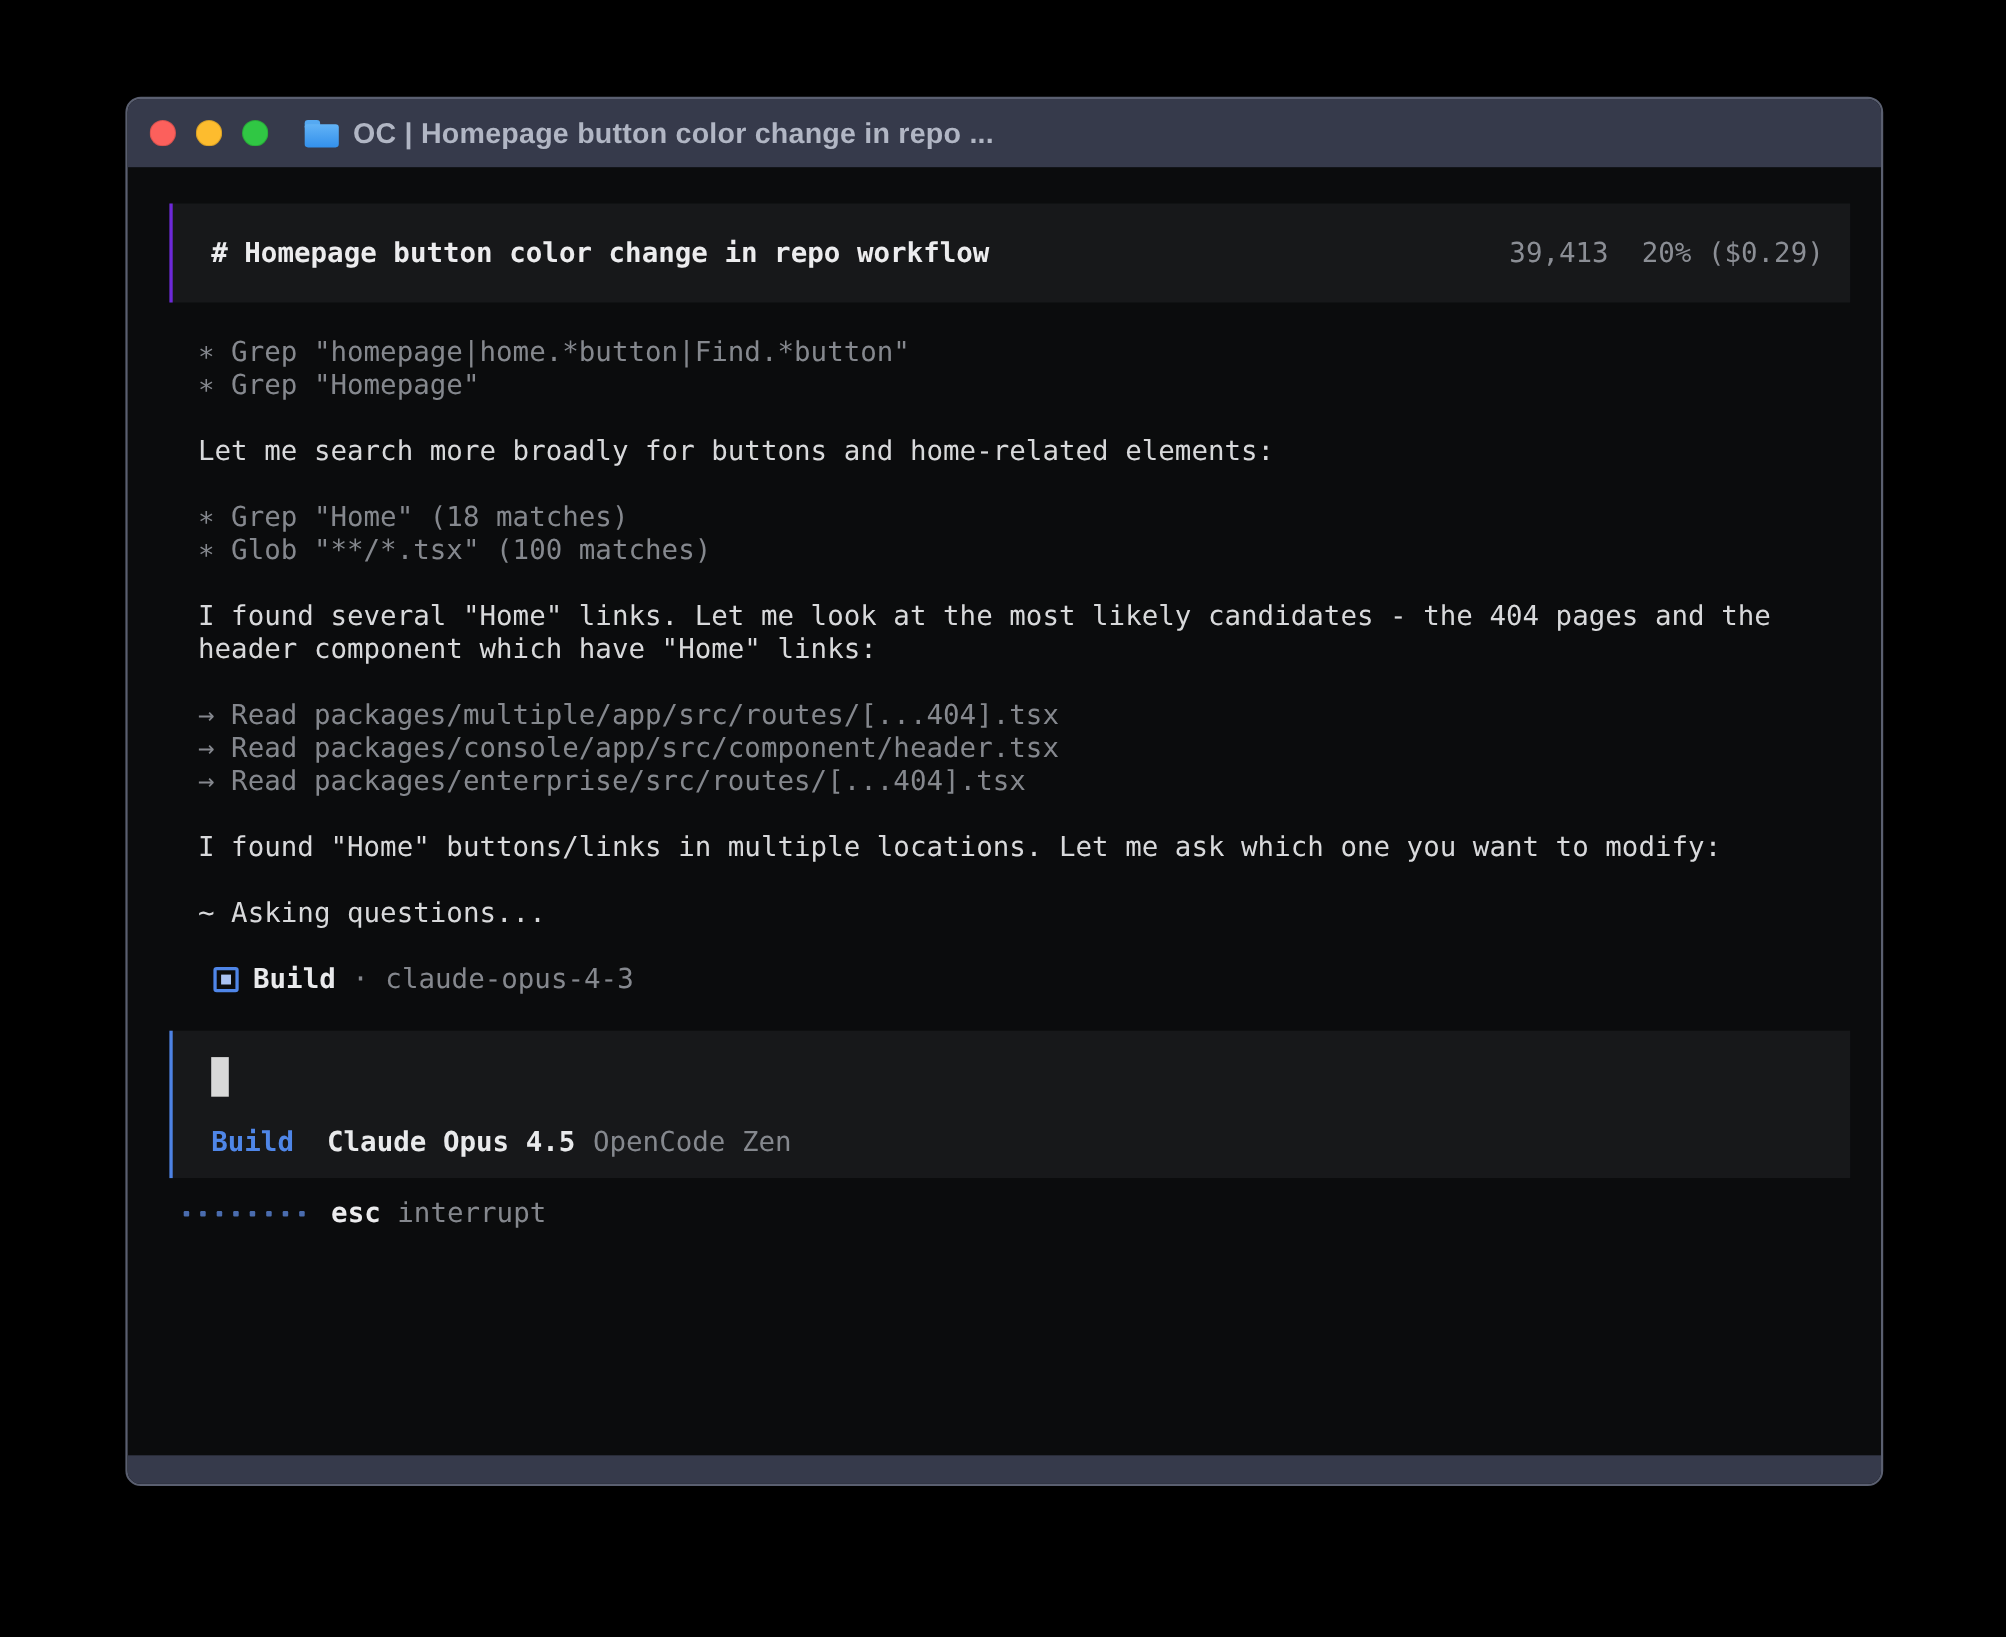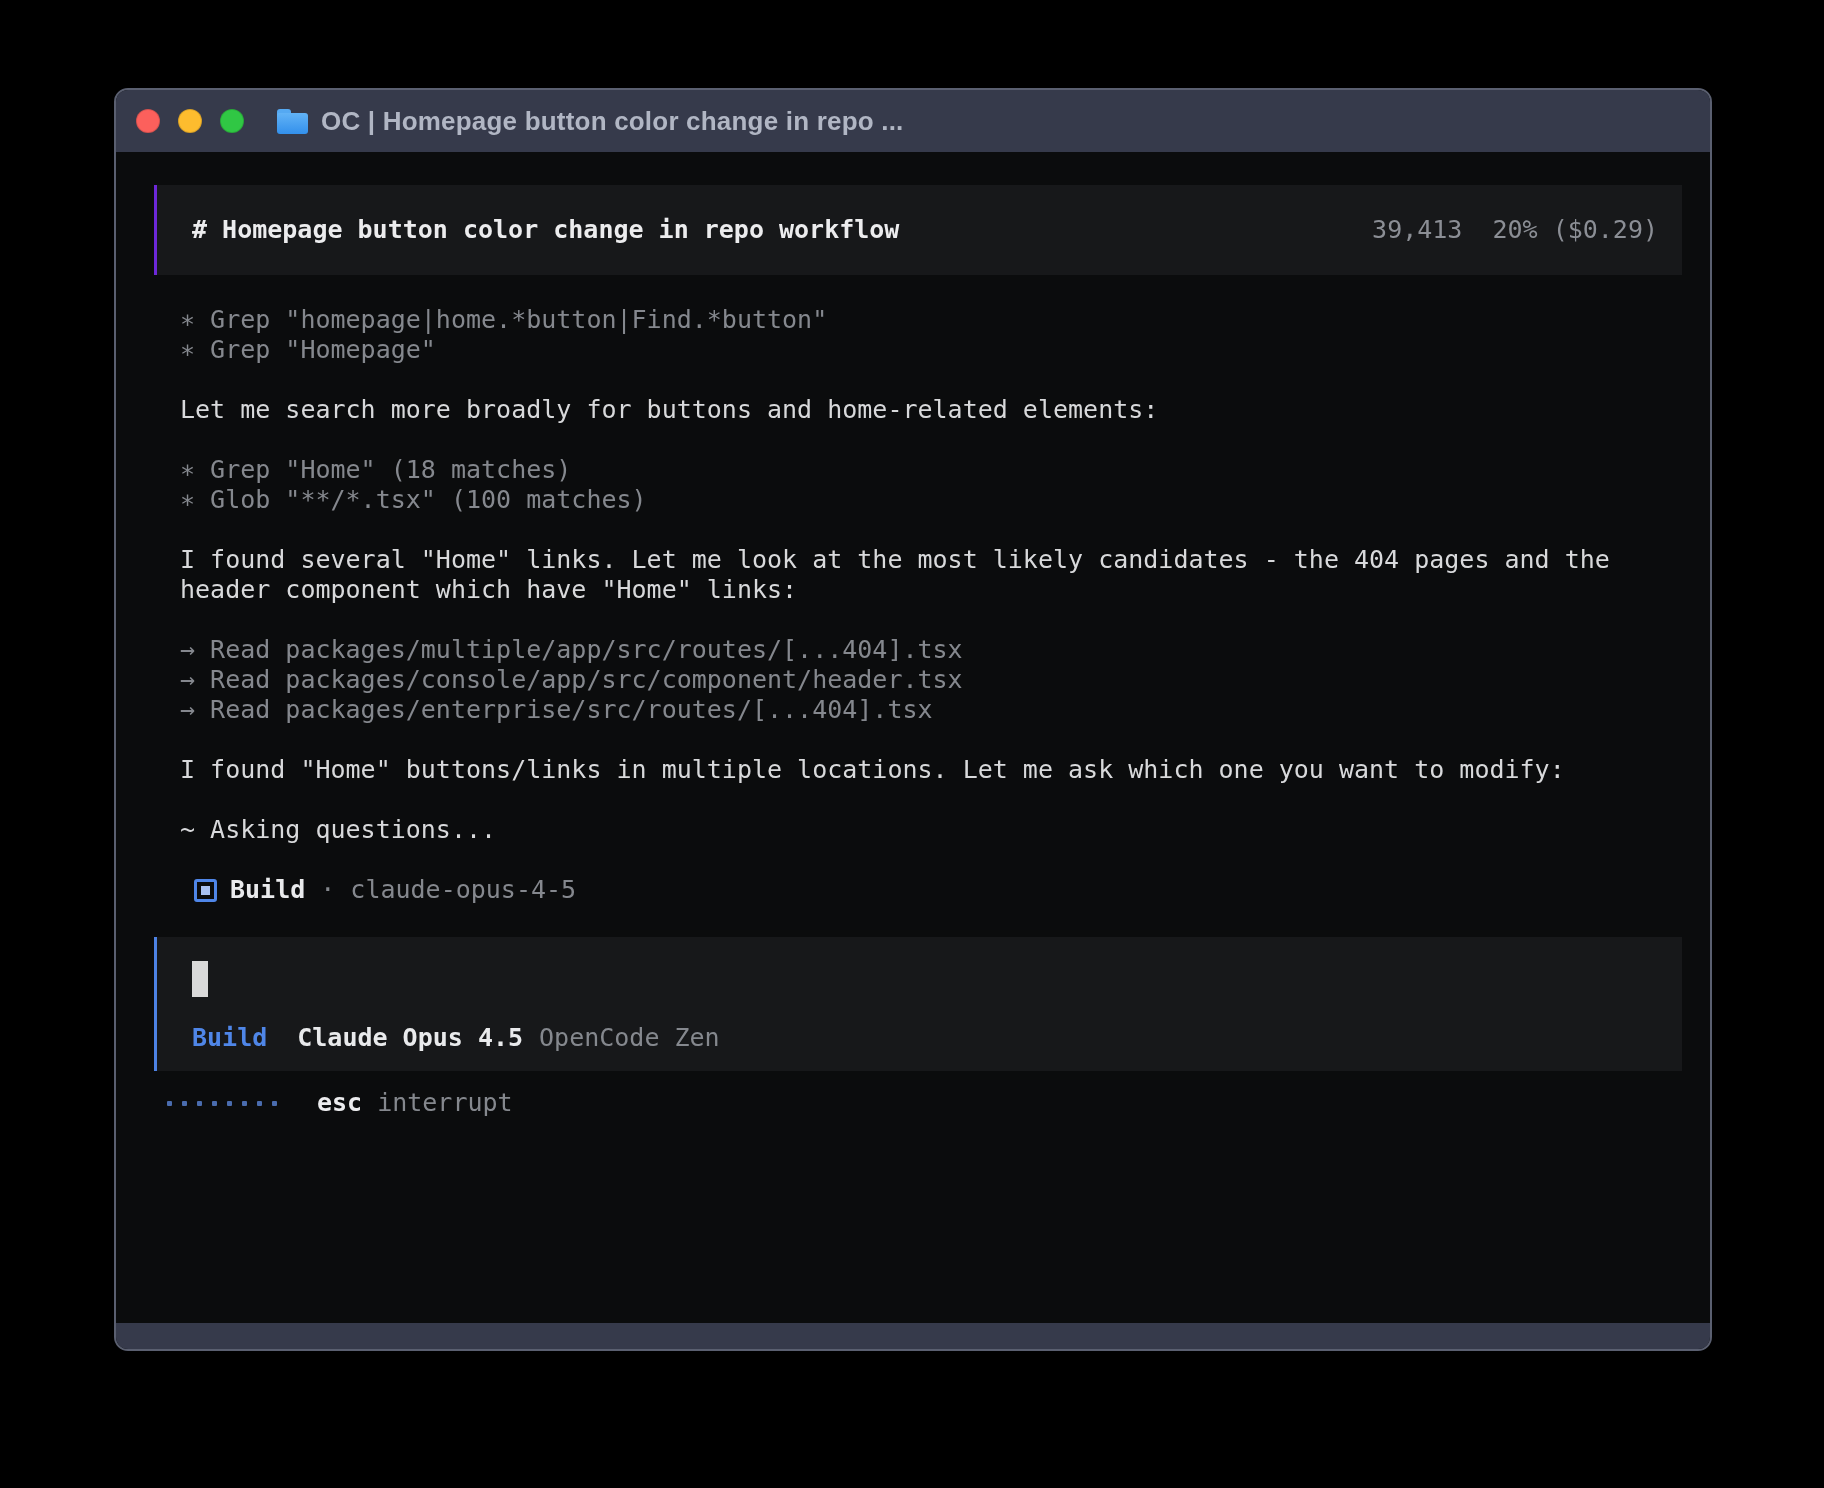--- a/index.html
+++ b/index.html
@@ -68,21 +68,21 @@
   .input-mode { color:#4f86e8; font-weight:bold; }
   .input-model { margin-left:30px; color:#e9eaec; font-weight:bold; }
   .input-provider { margin-left:16px; color:#85888e; }
 
   .footer { display:flex; align-items:center; margin-top:17px; height:30px; }
   .dots { display:flex; gap:10px; margin-left:13px; align-items:center; }
   .dot { width:5px; height:5px; border-radius:1px; background:#4a6cae; }
   .shortcut { display:flex; align-items:baseline; }
   .shortcut .key { font-weight:bold; color:#ececee; white-space:pre; }
   .shortcut .label { margin-left:15px; color:#85888e; white-space:pre; }
-  .interrupt-group { margin-left:40px;text-align:center; }
+  .interrupt-group { margin-left:24px;text-align:center; }
   .right-groups { margin-left:auto; display:flex; gap:31px; }
 
   .bottom-strip { height:26px; background:#363a4b; flex:0 0 auto; }
 </style>
 </head>
 <body>
 
 <div class="window">
 
   <div class="titlebar">
@@ -121,21 +121,21 @@
         <div class="entry text">I found "Home" buttons/links in multiple locations. Let me ask which one you want to modify:</div>
         <div class="entry text">~ Asking questions...</div>
       </div>
 
     <div class="agent-row">
       <span class="agent-badge">
           <span class="agent-badge-inner"></span>
         </span>
       <span class="agent-name">Build</span>
       <span class="agent-sep">·</span>
-      <span class="agent-model">claude-opus-4-5</span>
+      <span class="agent-model">claude-opus-4-3</span>
     </div>
 
     <div class="block input-block">
       <span class="cursor"></span>
       <div class="input-status">
         <span class="input-mode">Build</span>
         <span class="input-model">Claude Opus 4.5</span>
         <span class="input-provider">OpenCode Zen</span>
       </div>
     </div>

